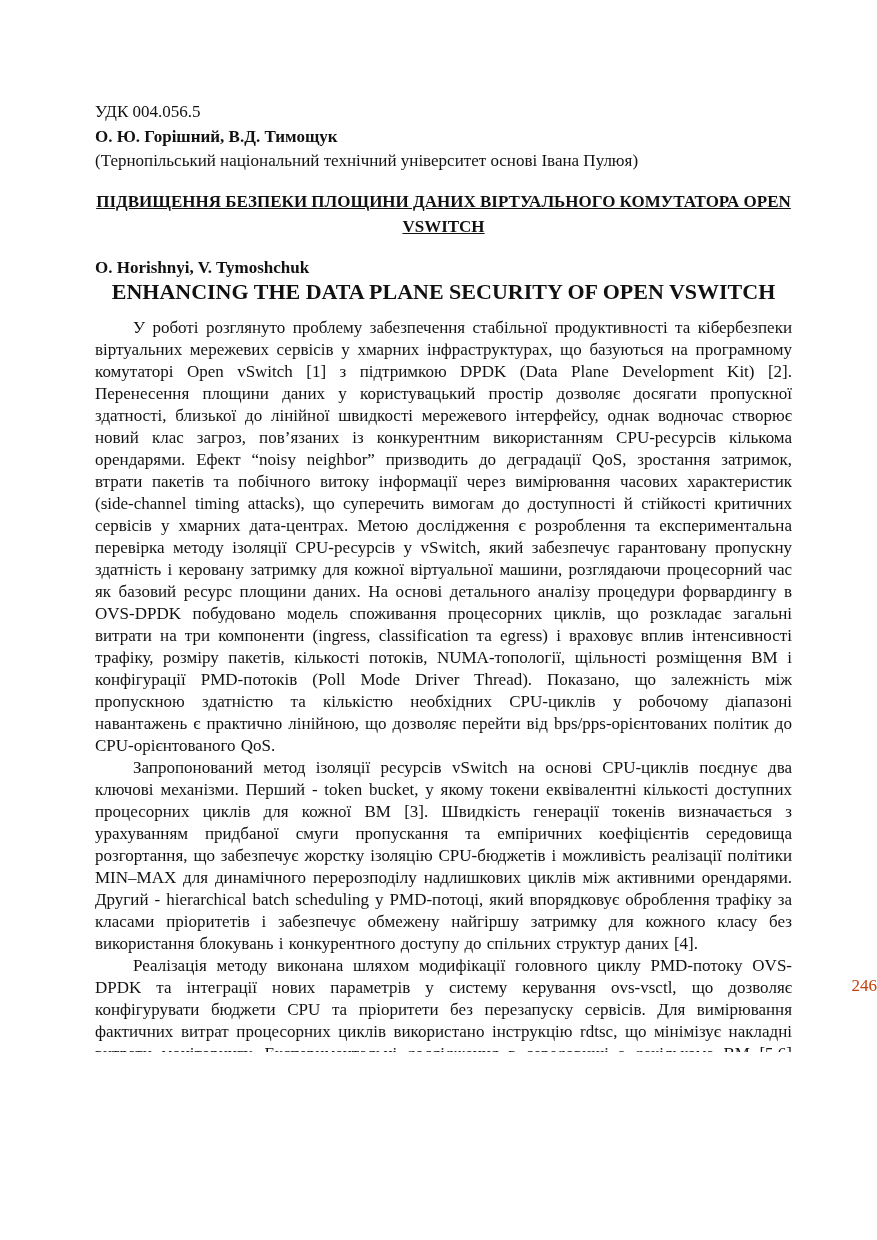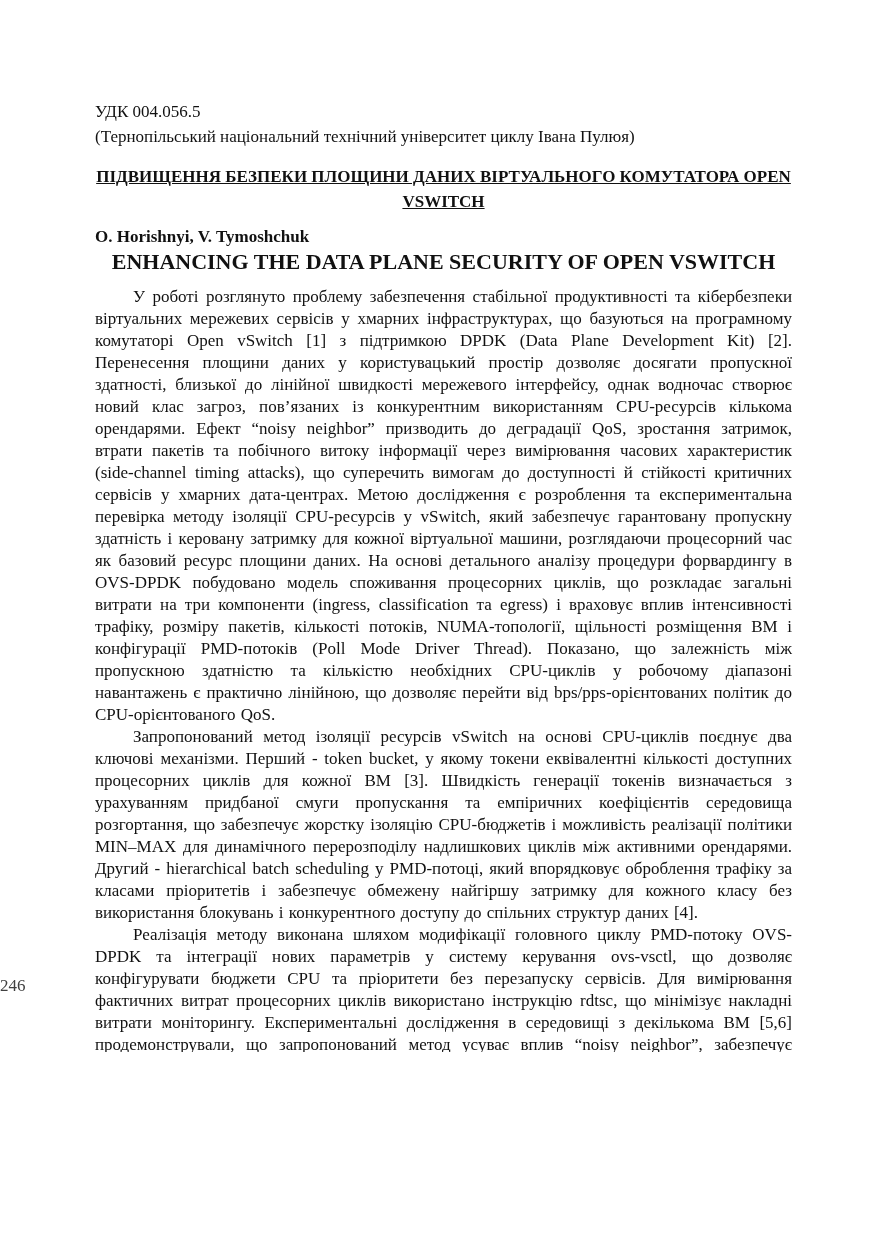--- a/index.html
+++ b/index.html
@@ -33,21 +33,21 @@
   }
   .title-uk {
     margin-top: 16px;
     font-size: 17px;
     font-weight: bold;
     text-align: center;
     line-height: 24.7px;
     text-decoration: underline;
   }
   .authors-en {
-    margin-top: 10px;
+    margin-top: 16px;
     font-weight: bold;
   }
   .title-en {
     font-size: 22px;
     font-weight: bold;
     text-align: center;
     line-height: 24.7px;
   }
   .abstract {
     margin-top: 12px;
@@ -56,34 +56,35 @@
     text-align: justify;
     text-indent: 38px;
     line-height: 22px;
     word-spacing: 1px;
   }
   .page-number {
     position: absolute;
     left: 0;
     right: 0;
     bottom: 56px;
-    text-align: left;
+    text-align: right;
     font-size: 17px;
-    color: #404040;
+    color: #c2410c;
   }
 </style>
 </head>
 <body>
 
 <div class="page">
   <div class="content">
 
     <div class="header">
       <div class="udc">УДК 004.056.5</div>
-      <div class="affiliation">(Тернопільський національний технічний університет циклу Івана Пулюя)</div>
+      <div class="authors-uk">О. Ю. Горішний, В.Д. Тимощук</div>
+      <div class="affiliation">(Тернопільський національний технічний університет основі Івана Пулюя)</div>
     </div>
 
     <div class="title-uk">ПІДВИЩЕННЯ БЕЗПЕКИ ПЛОЩИНИ ДАНИХ ВІРТУАЛЬНОГО КОМУТАТОРА OPEN VSWITCH</div>
 
     <div class="authors-en">O. Horishnyi, V. Tymoshchuk</div>
 
     <div class="title-en">ENHANCING THE DATA PLANE SECURITY OF OPEN VSWITCH</div>
 
     <div class="abstract">
       <p>У роботі розглянуто проблему забезпечення стабільної продуктивності та кібербезпеки віртуальних мережевих сервісів у хмарних інфраструктурах, що базуються на програмному комутаторі Open vSwitch [1] з підтримкою DPDK (Data Plane Development Kit) [2]. Перенесення площини даних у користувацький простір дозволяє досягати пропускної здатності, близької до лінійної швидкості мережевого інтерфейсу, однак водночас створює новий клас загроз, пов’язаних із конкурентним використанням CPU-ресурсів кількома орендарями. Ефект “noisy neighbor” призводить до деградації QoS, зростання затримок, втрати пакетів та побічного витоку інформації через вимірювання часових характеристик (side-channel timing attacks), що суперечить вимогам до доступності й стійкості критичних сервісів у хмарних дата-центрах. Метою дослідження є розроблення та експериментальна перевірка методу ізоляції CPU-ресурсів у vSwitch, який забезпечує гарантовану пропускну здатність і керовану затримку для кожної віртуальної машини, розглядаючи процесорний час як базовий ресурс площини даних. На основі детального аналізу процедури форвардингу в OVS-DPDK побудовано модель споживання процесорних циклів, що розкладає загальні витрати на три компоненти (ingress, classification та egress) і враховує вплив інтенсивності трафіку, розміру пакетів, кількості потоків, NUMA-топології, щільності розміщення ВМ і конфігурації PMD-потоків (Poll Mode Driver Thread). Показано, що залежність між пропускною здатністю та кількістю необхідних CPU-циклів у робочому діапазоні навантажень є практично лінійною, що дозволяє перейти від bps/pps-орієнтованих політик до CPU-орієнтованого QoS.</p>

